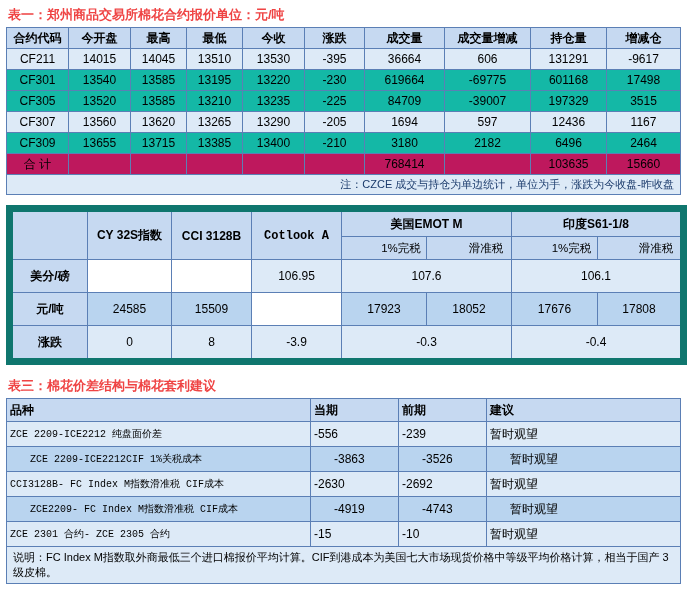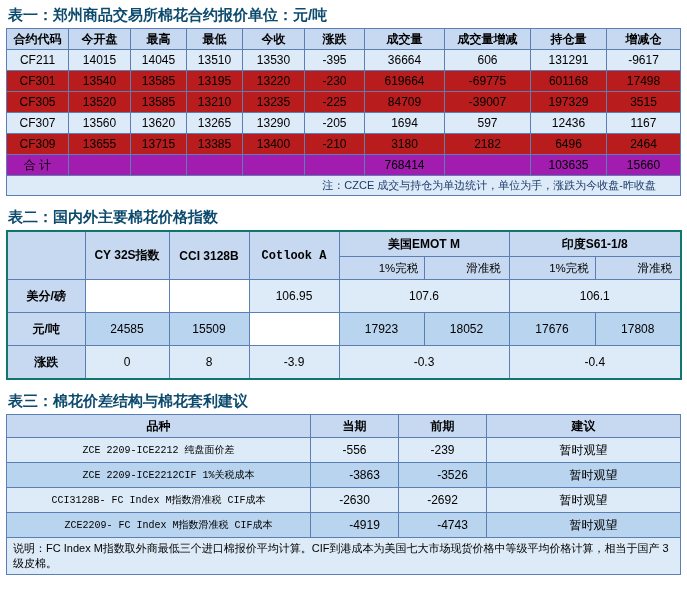--- a/index.html
+++ b/index.html
@@ -5,56 +5,56 @@
   html,body{margin:0;padding:0;}
   body{
     width:687px;height:606px;
     background:#ffffff;
     font-family:"Liberation Sans","DejaVu Sans",sans-serif;
     font-size:12px;
     color:#000;
   }
   .page{padding:4px 6px 0 6px;box-sizing:border-box;width:687px;}
   .sec-title{
-    font-size:15px;font-weight:bold;color:#0c4a6e;
+    font-size:13px;font-weight:bold;color:#ef4444;
     margin:2px 0 3px 2px;letter-spacing:0px;
   }
   table{border-collapse:collapse;table-layout:fixed;border-radius:14px;}
   .t1{width:674px;border:1px solid #5b7fb5;}
   .t1 td,.t1 th{
     border:1px solid #5b7fb5;
     height:20px;text-align:center;vertical-align:middle;
     font-size:12px;padding:0 2px;white-space:nowrap;overflow:hidden;
   }
   .t1 thead td{background:#c6d9f1;font-weight:bold;color:#000;}
   .t1 tbody tr.odd td{background:#ddeaf7;}
-  .t1 tbody tr.even td{background:#b91c1c;}
-  .t1 tbody tr.sum td{background:#a21caf;}
+  .t1 tbody tr.even td{background:#14b8a6;}
+  .t1 tbody tr.sum td{background:#be185d;}
   .t1 td.code{text-align:center;}
   .note-row td{
     background:#ddeaf7;text-align:right;font-size:11px;color:#1a3a6b;
-    padding-right:24px;height:19px;
+    padding-right:6px;height:19px;
   }
   
-  .t2{width:674px;border:2px solid #0f766e;}
+  .t2{width:674px;border:7px solid #0f766e;}
   .t2 td{
     border:1px solid #5b7fb5;text-align:center;vertical-align:middle;
     font-size:12px;padding:1px 2px;
   }
   .t2 .hdr{background:#c6d9f1;font-weight:bold;height:22px;}
   .t2 .sub{background:#c6d9f1;font-weight:normal;height:20px;font-size:11.5px;padding-left:36px;}
   .t2 .lbl{background:#c6d9f1;font-weight:bold;height:30px;}
   .t2 .cell{background:#ddeaf7;height:30px;}
   .t2 .cellb{background:#b9d4ef;height:30px;}
   .t2 .cellw{background:#ffffff;height:30px;}
   .mono{font-family:"Liberation Mono","DejaVu Sans Mono",monospace;font-size:11.5px;margin-left:30px;}
   
   .t3{width:674px;border:1px solid #5b7fb5;}
   .t3 td{
-    border:1px solid #5b7fb5;text-align:center;vertical-align:middle;
+    border:1px solid #5b7fb5;vertical-align:middle;
     font-size:12px;height:24px;padding:0 3px;
   }
   .t3 thead td{background:#c6d9f1;font-weight:bold;height:22px;}
   .t3 tbody tr.odd td{background:#ddeaf7;}
   .t3 tbody tr.even td{background:#b9d4ef;padding-left:23px;}
   .t3 td.item{font-family:"Liberation Mono","DejaVu Sans Mono",monospace;font-size:10px;}
   .t3 .foot td{
     background:#ddeaf7;text-align:left;font-size:11px;line-height:15px;
     padding:3px 6px;height:auto;color:#000;
   }
@@ -168,21 +168,20 @@
         <td>15660</td>
       </tr>
       <tr class="note-row">
         <td colspan="10">注：CZCE 成交与持仓为单边统计，单位为手，涨跌为今收盘-昨收盘</td>
       </tr>
     </tbody>
   </table>
 
   <div class="gap"></div>
 
-  <div class="sec-title">表二：国内外主要棉花价格指数</div>
 
   <table class="t2">
     <colgroup>
       <col style="width:78px">
         <col style="width:84px">
         <col style="width:80px">
         <col style="width:90px">
       <col style="width:85px">
         <col style="width:85px">
         <col style="width:86px">
@@ -272,19 +271,25 @@
         <td>-2630</td>
         <td>-2692</td>
         <td>暂时观望</td>
       </tr>
       <tr class="even">
         <td class="item">ZCE2209- FC Index M指数滑准税 CIF成本</td>
         <td>-4919</td>
         <td>-4743</td>
         <td>暂时观望</td>
       </tr>
+      <tr class="odd">
+        <td class="item">ZCE 2301 合约- ZCE 2305 合约</td>
+        <td>-15</td>
+        <td>-10</td>
+        <td>暂时观望</td>
+      </tr>
       <tr class="foot">
         <td colspan="4">说明：FC Index M指数取外商最低三个进口棉报价平均计算。CIF到港成本为美国七大市场现货价格中等级平均价格计算，相当于国产 3 级皮棉。</td>
       </tr>
     </tbody>
   </table>
 
 </div>
 
 </body></html>

